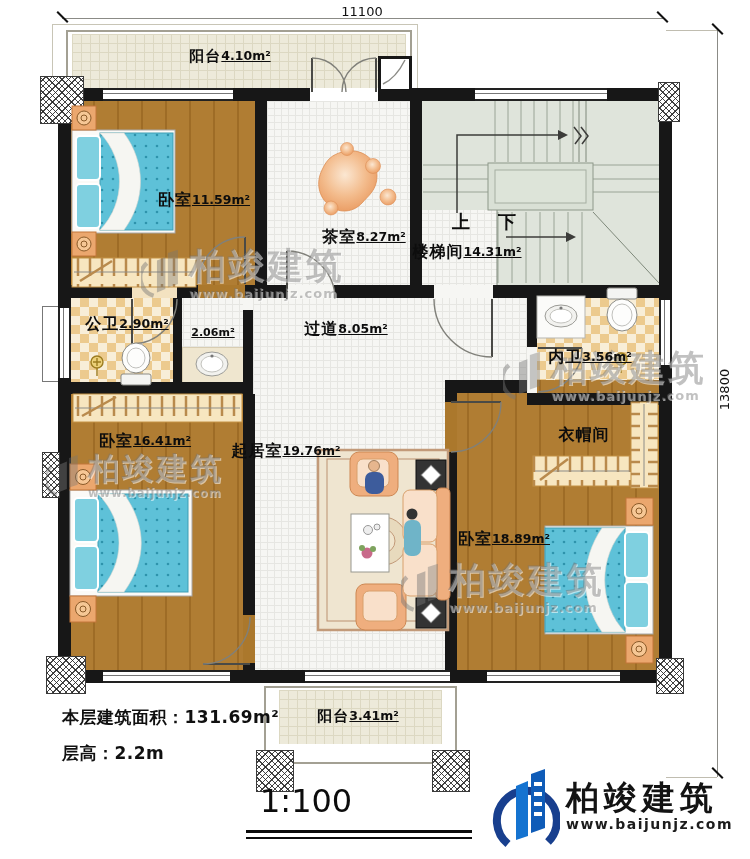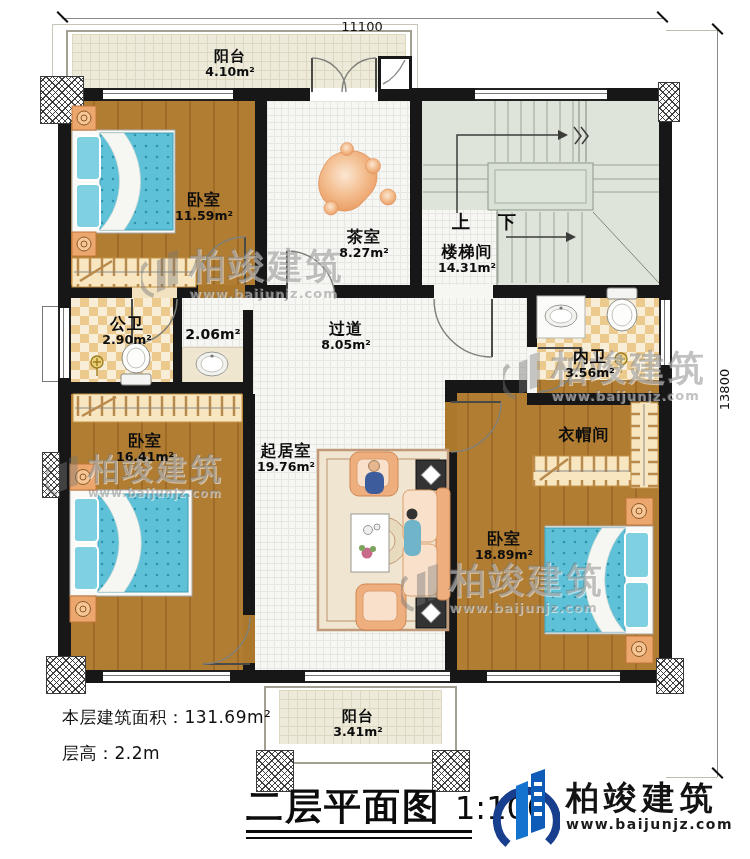--- a/index.html
+++ b/index.html
@@ -20,37 +20,37 @@
   .pillar{position:absolute;z-index:13;border:1px solid #3a3a3a;
         background:repeating-linear-gradient(45deg,rgba(35,35,35,.85) 0 1px,transparent 1px 4.5px),
                    repeating-linear-gradient(-45deg,rgba(35,35,35,.85) 0 1px,transparent 1px 4.5px),#fff;}
   .balc{position:absolute;border:2px solid #a3a093;background:#fff;z-index:3;}
   .bgrid{position:absolute;background-color:#edeada;
         background-image:linear-gradient(#dcd8c2 1px,transparent 1px),linear-gradient(90deg,#dcd8c2 1px,transparent 1px);
         background-size:9px 9px;}
   .roof{position:absolute;border:1px solid #c8c5b6;z-index:0;}
   .flue{position:absolute;z-index:12;background:#fff;border:3px solid #171717;}
   svg.overlay{position:absolute;left:0;top:0;z-index:15;pointer-events:none;}
-  .rlabel{position:absolute;transform:translateX(-50%);display:flex;flex-direction:column;align-items:center;
+  .rlabel{position:absolute;transform:translateX(-50%);display:flex;flex-direction:row;align-items:center;
         line-height:1.12;z-index:35;font-weight:bold;color:#0d0d0d;white-space:nowrap;text-align:center;}
   .rname{font-size:16px;letter-spacing:1px;}
-  .rarea{font-size:12.5px;}
+  .rarea{font-size:12.5px;text-decoration:underline;}
   .updown{position:absolute;z-index:35;font-weight:bold;font-size:18px;color:#0d0d0d;}
   .dimline{position:absolute;background:#8b8b86;z-index:36;}
   .dimstub{position:absolute;background:#c0bdb0;z-index:36;}
   .tick{position:absolute;width:15px;height:2px;background:#111;transform:rotate(45deg);z-index:37;}
   .dimtext{position:absolute;z-index:37;font-size:13px;color:#111;text-align:center;}
   .wm{position:absolute;display:flex;align-items:center;gap:6px;z-index:30;
       color:rgba(118,118,118,.45);text-shadow:1px 1px 0 rgba(255,255,255,.55);}
   .wm .nm{font-size:36px;font-weight:bold;letter-spacing:3px;line-height:1;}
   .wm .url{font-size:13px;font-weight:bold;letter-spacing:1px;margin-top:2px;}
   .wm.small .nm{font-size:31px;}
   .wm.small .url{font-size:11.5px;}
   .wmcol{display:flex;flex-direction:column;}
-  .notes{position:absolute;z-index:40;color:#101010;font-size:17px;letter-spacing:.5px;}
+  .notes{position:absolute;z-index:40;color:#101010;font-size:17px;letter-spacing:.5px;font-weight:bold;}
   .ptitle{position:absolute;z-index:40;display:flex;align-items:baseline;color:#0c0c0c;}
   .ptitle .t{font-size:37px;font-weight:bold;letter-spacing:2px;}
   .ptitle .s{font-size:32px;margin-left:14px;}
   .tline{position:absolute;background:#0c0c0c;z-index:40;}
   .logo{position:absolute;display:flex;align-items:center;gap:6px;z-index:40;}
   .logo .lname{font-size:33px;font-weight:bold;letter-spacing:5px;color:#131313;line-height:1.1;}
   .logo .lurl{font-size:14px;font-weight:bold;letter-spacing:1.5px;color:#1c1c1c;}
 </style>
 </head>
 <body>
@@ -337,21 +337,21 @@
   <div class="updown" style="left:498px;top:210px">下</div>
   <div class="rlabel" style="left:467px;top:243px">
     <span class="rname">楼梯间</span>
     <span class="rarea">14.31m²</span>
   </div>
   <div class="rlabel" style="left:127px;top:315px">
     <span class="rname">公卫</span>
     <span class="rarea">2.90m²</span>
   </div>
   <div class="rlabel" style="left:213px;top:327px">
-    <span class="rarea" style="font-size:14px">2.06m²</span>
+    <span class="rarea" style="font-size:11px">2.06m²</span>
   </div>
   <div class="rlabel" style="left:346px;top:320px">
     <span class="rname">过道</span>
     <span class="rarea">8.05m²</span>
   </div>
   <div class="rlabel" style="left:590px;top:348px">
     <span class="rname">内卫</span>
     <span class="rarea">3.56m²</span>
   </div>
   <div class="rlabel" style="left:145px;top:432px">
@@ -415,33 +415,32 @@
       </svg>
     <div class="wmcol">
         <span class="nm">柏竣建筑</span>
         <span class="url">www.baijunjz.com</span>
       </div>
   </div>
 
   <div class="dimline" style="left:62px;top:18px;width:601px;height:1px"></div>
   <div class="tick" style="left:55px;top:16px"></div>
   <div class="tick" style="left:655px;top:16px"></div>
-  <div class="dimtext" style="left:332px;top:19px;width:60px">11100</div>
+  <div class="dimtext" style="left:332px;top:4px;width:60px">11100</div>
   <div class="dimline" style="left:717px;top:30px;width:1px;height:747px"></div>
   <div class="tick" style="left:710px;top:28px"></div>
   <div class="tick" style="left:710px;top:772px"></div>
   <div class="dimstub" style="left:666px;top:30px;width:51px;height:1px"></div>
   <div class="dimstub" style="left:666px;top:777px;width:51px;height:1px"></div>
   <div class="dimtext" style="left:694px;top:382px;width:60px;transform:rotate(-90deg)">13800</div>
 
   <div class="notes" style="left:62px;top:706px">本层建筑面积：131.69m²</div>
   <div class="notes" style="left:62px;top:742px">层高：2.2m</div>
 
   <div class="ptitle" style="left:246px;top:782px">
-    <span class="t">二层平面图</span>
     <span class="s">1:100</span>
   </div>
   <div class="tline" style="left:246px;top:830px;width:226px;height:3px"></div>
   <div class="tline" style="left:246px;top:837px;width:226px;height:1.5px"></div>
 
   <div class="logo" style="left:488px;top:762px">
     <svg width="72" height="88" viewBox="0 0 72 88">
       <path d="M20 82 A30 30 0 1 1 60 80" stroke="#183f8e" stroke-width="8" fill="none"></path>
       <path d="M28 24 L40 19 V74 L28 78 Z" fill="#1573d0"></path>
       <path d="M43 12 L57 7 V66 L43 71 Z" fill="#0f5cb8"></path>

